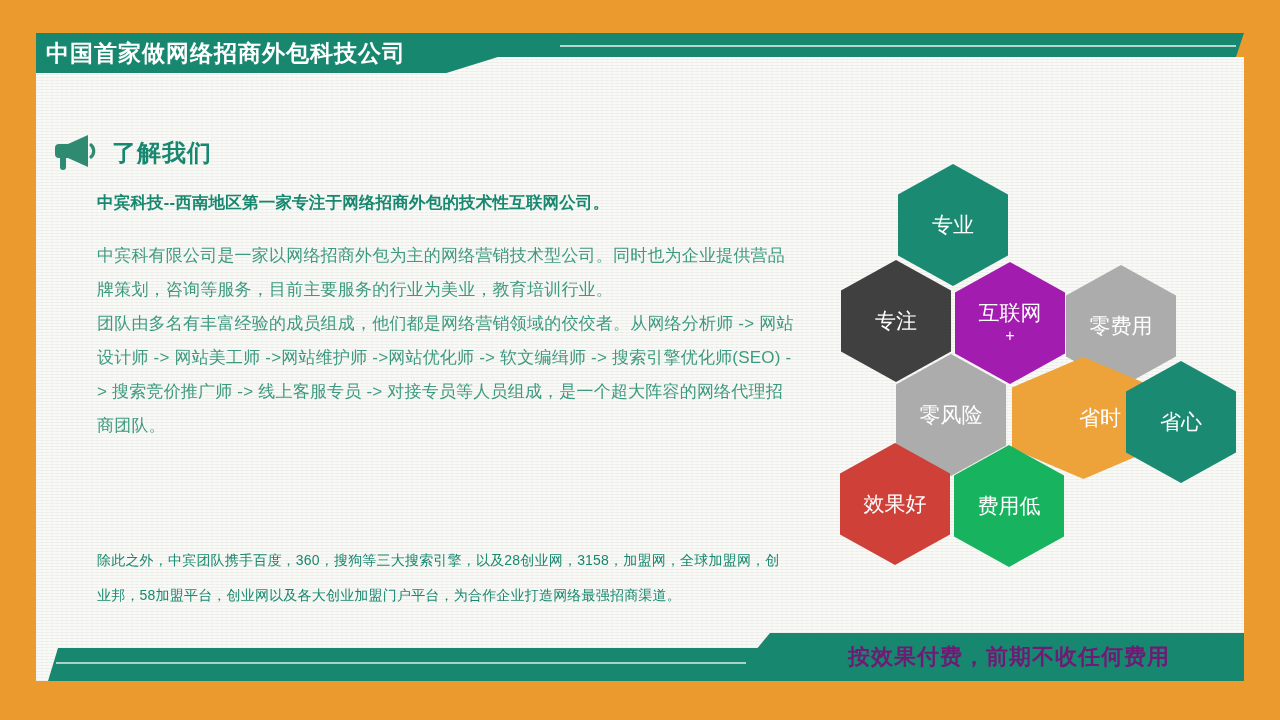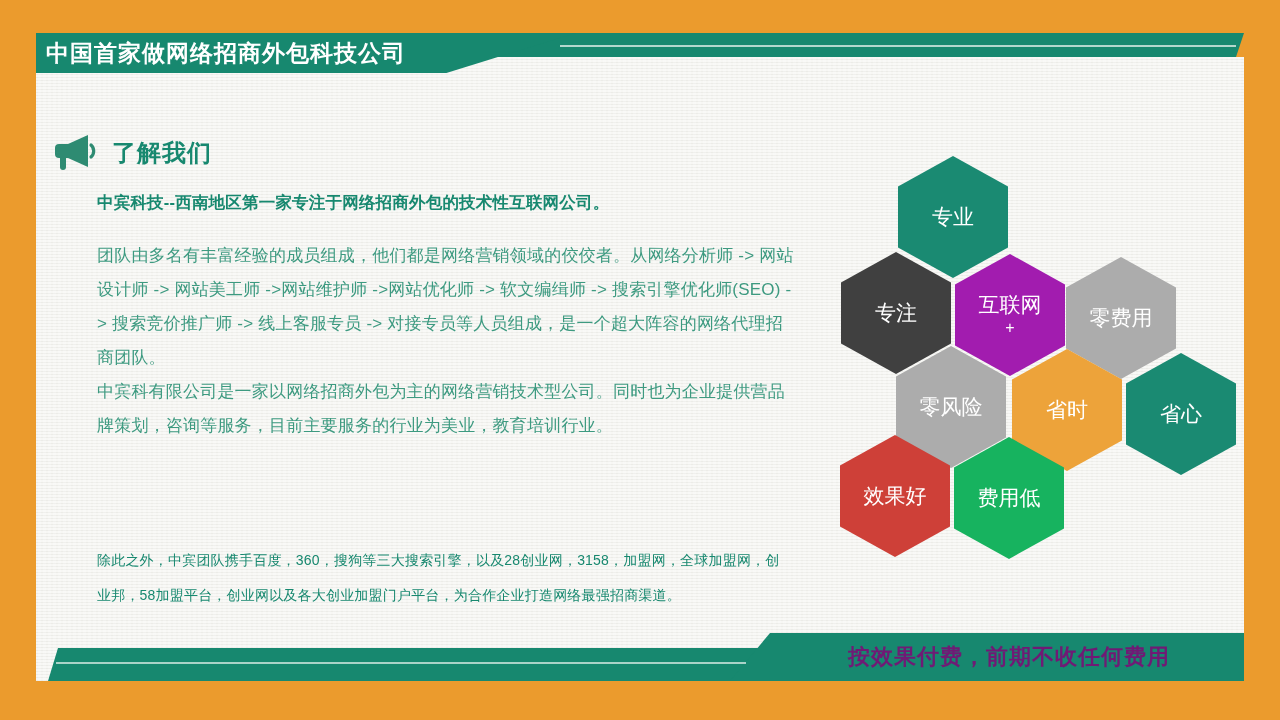--- a/index.html
+++ b/index.html
@@ -63,21 +63,21 @@
   .para{
     font-size:17px;line-height:34px;color:#3d9a80;margin:0;letter-spacing:.2px;
   }
   .para.second{margin-top:0px;}
   .closing{
     position:absolute;left:97px;top:543px;width:690px;
     font-size:14px;font-weight:normal;line-height:35px;color:#17886f;letter-spacing:.2px;
   }
 
   
-  .hexes{position:absolute;left:0;top:8px;width:1280px;height:528px;pointer-events:none;text-decoration:underline;}
+  .hexes{position:absolute;left:0;top:16px;width:1280px;height:528px;pointer-events:none;text-decoration:underline;}
   .hex{
     position:absolute;width:110px;height:122px;
     clip-path:polygon(50% 0%, 100% 25%, 100% 75%, 50% 100%, 0% 75%, 0% 25%);
     display:flex;align-items:center;justify-content:center;
     color:#ffffff;font-size:21px;font-weight:500;line-height:1.15;
     text-align:center;pointer-events:auto;
   }
   .hex span{display:block;}
   .hex .plus{font-size:16px;display:block;margin-top:2px;}
 
@@ -121,22 +121,22 @@
         <path d="M16 11 L7 11 A4 4 0 0 0 3 15 L3 21 A4 4 0 0 0 7 25 L16 25 Z" fill="#2e8b72"></path>
         <path d="M8 25 L14 25 L14 34 A3 3 0 0 1 8 34 Z" fill="#2e8b72"></path>
         <path d="M39 12 A8 8 0 0 1 39 24" stroke="#2e8b72" stroke-width="3.2" fill="none" stroke-linecap="round"></path>
       </svg>
     </span>
     <span class="sect-title">了解我们</span>
   </div>
 
   <div class="copy">
     <p class="lead">中宾科技--西南地区第一家专注于网络招商外包的技术性互联网公司。</p>
+    <p class="para">中宾科有限公司是一家以网络招商外包为主的网络营销技术型公司。同时也为企业提供营品牌策划，咨询等服务，目前主要服务的行业为美业，教育培训行业。</p>
     <p class="para second">团队由多名有丰富经验的成员组成，他们都是网络营销领域的佼佼者。从网络分析师 -&gt; 网站设计师 -&gt; 网站美工师 -&gt;网站维护师 -&gt;网站优化师 -&gt; 软文编缉师 -&gt; 搜索引擎优化师(SEO) -&gt; 搜索竞价推广师 -&gt; 线上客服专员 -&gt; 对接专员等人员组成，是一个超大阵容的网络代理招商团队。</p>
-    <p class="para">中宾科有限公司是一家以网络招商外包为主的网络营销技术型公司。同时也为企业提供营品牌策划，咨询等服务，目前主要服务的行业为美业，教育培训行业。</p>
   </div>
   <div class="closing">除此之外，中宾团队携手百度，360，搜狗等三大搜索引擎，以及28创业网，3158，加盟网，全球加盟网，创业邦，58加盟平台，创业网以及各大创业加盟门户平台，为合作企业打造网络最强招商渠道。</div>
 
   <div class="hexes" id="hex-layer">
       <div class="hex" style="left: 898px; top: 148px; background: rgb(26, 138, 114);">
         <div>
           <span>专业</span>
         </div>
       </div>
       <div class="hex" style="left: 841px; top: 244px; background: #404040;">
@@ -153,21 +153,21 @@
       <div class="hex" style="left: 1066px; top: 249px; background: rgb(172, 172, 172);">
         <div>
           <span>零费用</span>
         </div>
       </div>
       <div class="hex" style="left: 896px; top: 338px; background: rgb(172, 172, 172);">
         <div>
           <span>零风险</span>
         </div>
       </div>
-      <div class="hex" style="left: 1012px; top: 341px; background: rgb(237, 163, 58);">
+      <div class="hex" style="left: 1012px; top: 341px; background: rgb(237, 163, 58); padding-left: 33px;">
         <div>
           <span>省时</span>
         </div>
       </div>
       <div class="hex" style="left: 1126px; top: 345px; background: rgb(26, 138, 114);">
         <div>
           <span>省心</span>
         </div>
       </div>
       <div class="hex" style="left: 840px; top: 427px; background: rgb(206, 64, 56); justify-content: center;">

